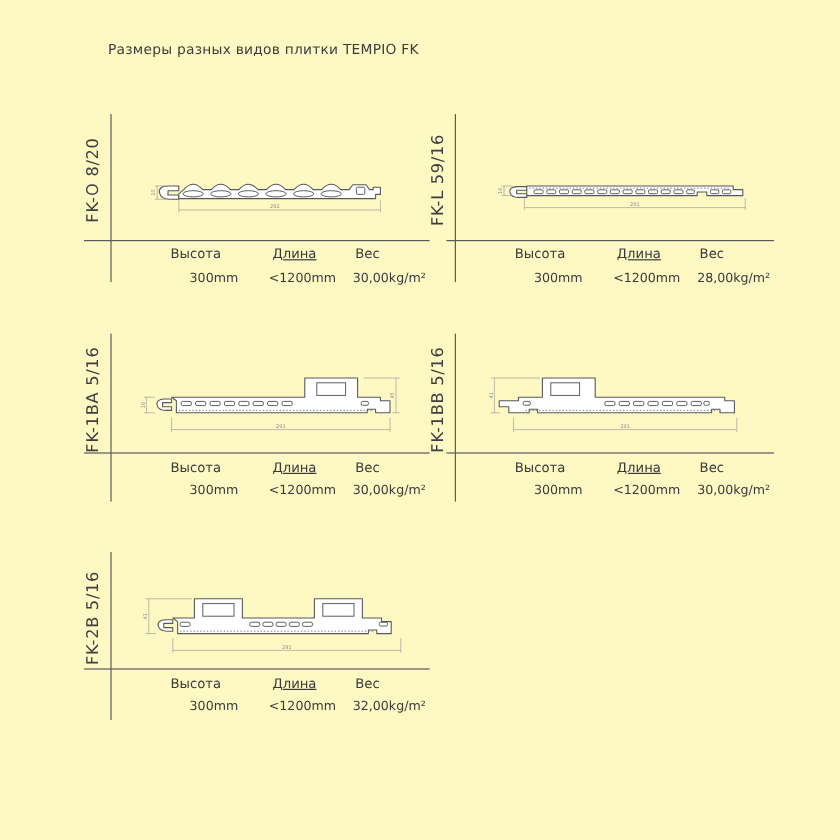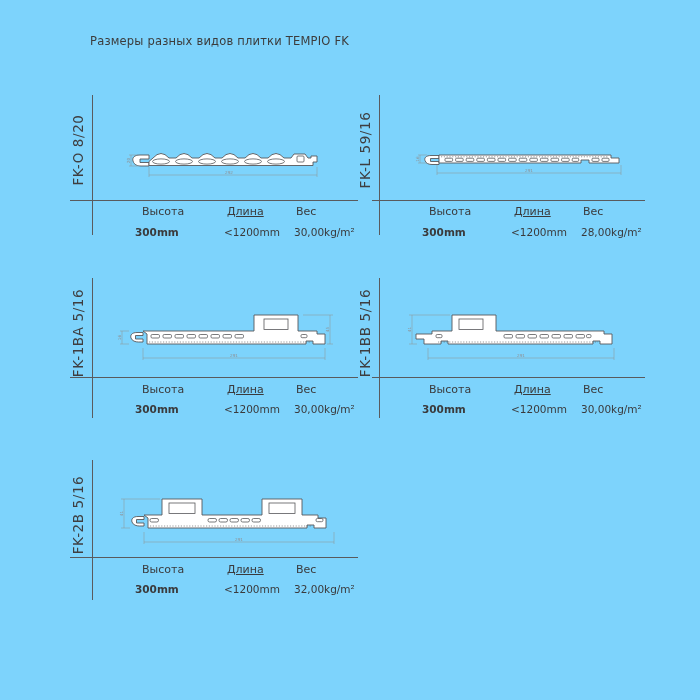--- a/index.html
+++ b/index.html
@@ -1,17 +1,17 @@
 <!DOCTYPE html>
 <html><head>
 <meta charset="utf-8">
 <style>
   html,body{margin:0;padding:0;background:#fff;}
   .canvas{
-    position:relative;width:700px;height:700px;background:#7dd3fc;overflow:hidden;
+    position:relative;width:700px;height:700px;background:#fef9c3;overflow:hidden;
     font-family:"DejaVu Sans","Liberation Sans",sans-serif;color:#3a3a3c;
   }
   .title{
     position:absolute;left:90px;top:34px;font-size:11.5px;letter-spacing:.2px;color:#3c3c3c;
   }
   .panel{position:absolute;width:300px;height:150px;}
   .vline{
     position:absolute;left:29px;top:0;width:1px;height:140px;background:#5a5b5e;
   }
   .vlabel{
@@ -19,21 +19,21 @@
     transform-origin:0 0;transform:rotate(-90deg) translateX(-110px);
     text-align:center;font-size:13.5px;letter-spacing:.6px;color:#3e3e40;font-weight:500;white-space:nowrap;
   }
   .rule{position:absolute;height:1px;background:#595a5d;}
   .panel.left .rule{left:7px;width:288px;}
   .panel.right .rule{left:22px;width:273px;}
   .thead span,.tvals span{position:absolute;white-space:nowrap;margin-left:24px;}
   .thead{position:absolute;left:0;width:100%;font-size:11px;color:#3a3a3c;}
   .tvals{position:absolute;left:0;width:100%;font-size:10.5px;color:#3a3a3c;}
   .c1{left:55px;} .c2{left:140px;text-decoration:underline;} .c3{left:209px;}
-  .v1{left:48px;font-weight:bold;} .v2{left:137px;text-align:center;} .v3{left:207px;text-align:center;}
+  .v1{left:71px;} .v2{left:137px;text-align:center;} .v3{left:207px;text-align:center;}
   svg.drawing{position:absolute;overflow:visible;}
   svg .outline{fill:#ffffff;stroke:#57585b;stroke-width:0.9;stroke-linejoin:round;}
   svg .hole{fill:none;stroke:#57585b;stroke-width:0.8;}
   svg .serr{stroke:#6a6b6e;stroke-width:0.7;stroke-dasharray:1.2 1.6;fill:none;}
   svg .dim{stroke:#8f9093;stroke-width:0.5;fill:none;}
   svg .dimtext{fill:#8f9093;font-size:4.2px;font-family:"DejaVu Sans",sans-serif;}
 </style>
 </head>
 <body>
 

